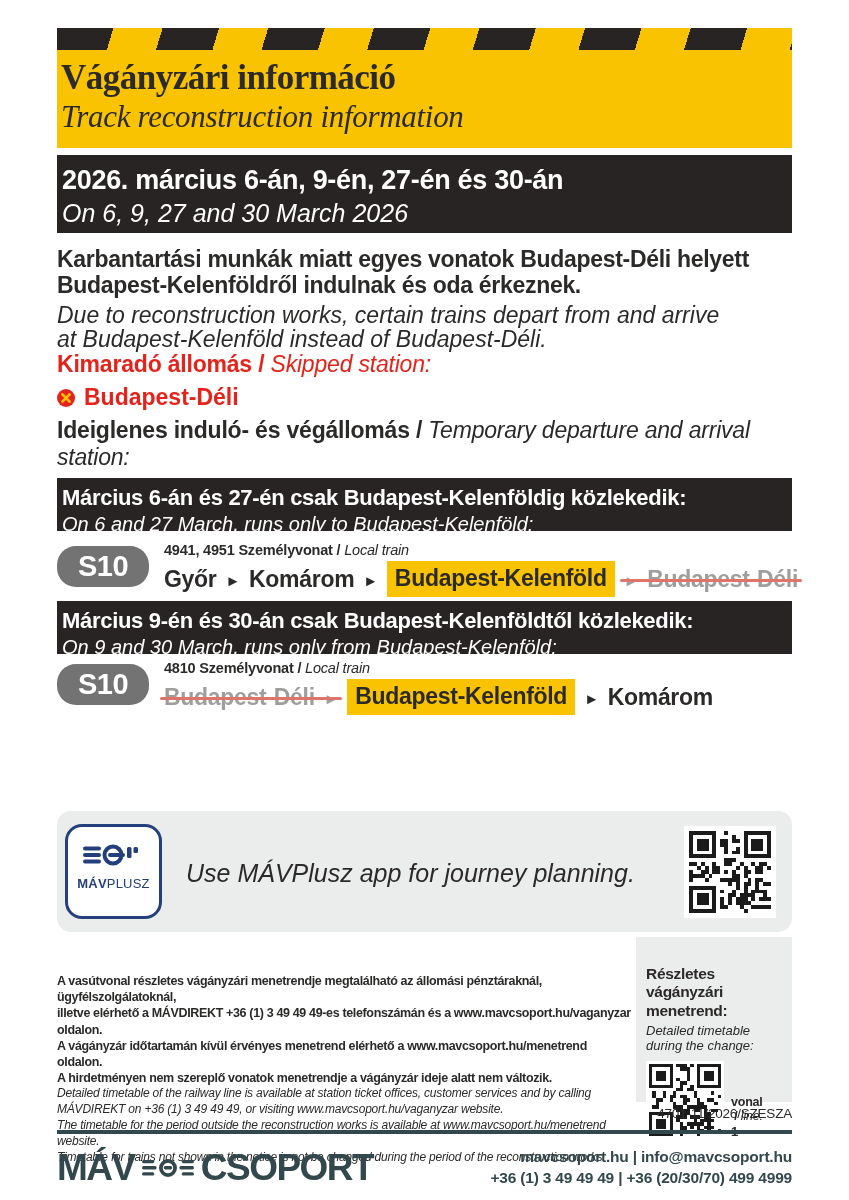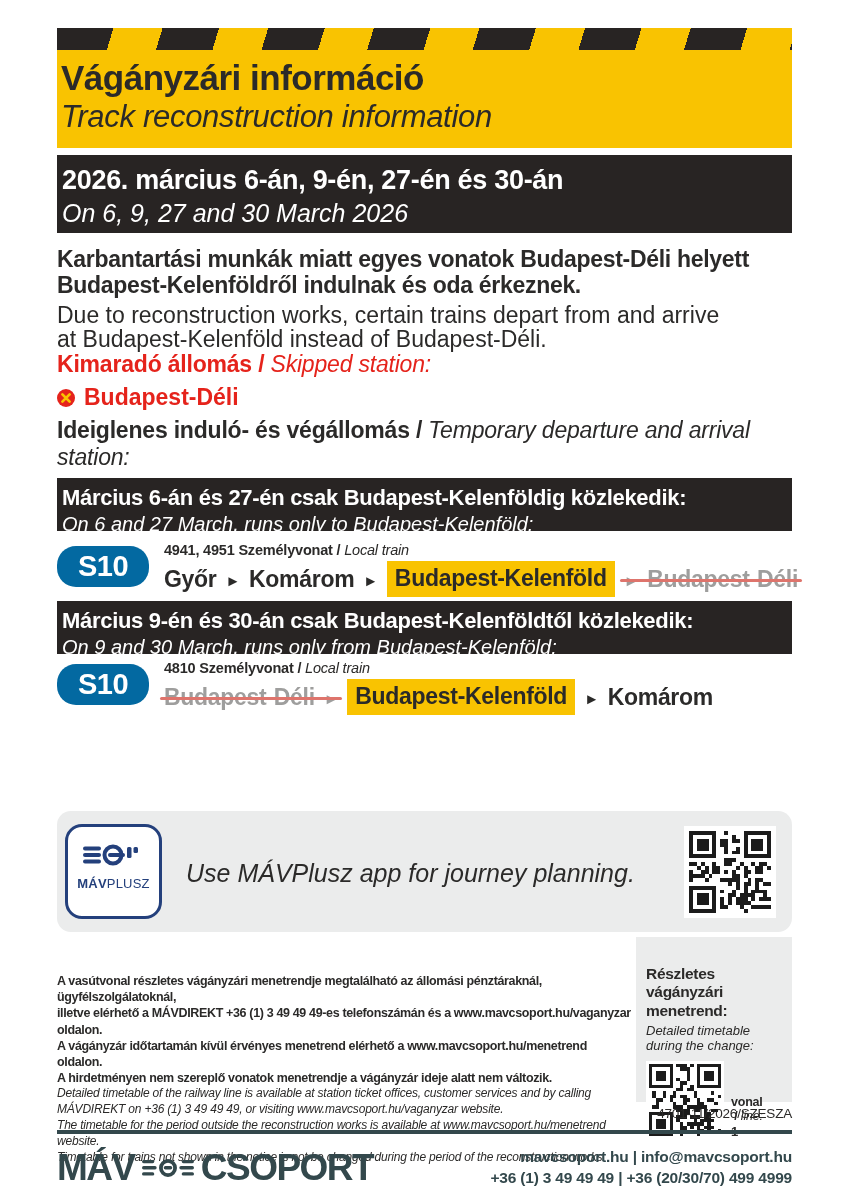--- a/index.html
+++ b/index.html
@@ -1,55 +1,55 @@
 <!DOCTYPE html>
 <html><head>
 <meta charset="utf-8">
 <style>
   html,body{margin:0;padding:0;background:#fff;}
   .page{position:relative;width:849px;height:1200px;background:#fff;overflow:hidden;
         font-family:"Liberation Sans",sans-serif;color:#2B2A29;}
   .abs{position:absolute;left:57px;width:735px;}
 
   
-  .yellow-head{top:28px;height:120px;background:#F9C301;}
+  .yellow-head{top:28px;height:120px;background:#F9C301;font-family:Liberation Serif, serif;}
   .hazard{position:absolute;top:0;left:0;right:0;height:22px;
           background:repeating-linear-gradient(107deg,#282423 0 54px,transparent 54px 101px);}
   .title-hu{margin:30px 0 0 4px;font-size:35px;font-weight:bold;letter-spacing:-0.5px;line-height:1.15;}
   .title-en{margin:2px 0 0 4px;font-size:31px;font-style:italic;line-height:1.1;letter-spacing:-0.3px;}
 
   
   .datebar{top:155px;height:78px;background:#282423;color:#fff;}
   .datebar .hu{margin:10px 0 0 5px;font-size:27px;font-weight:bold;letter-spacing:-0.3px;}
   .datebar .en{margin:3px 0 0 5px;font-size:25px;font-style:italic;}
   .secbar{height:53px;background:#282423;color:#fff;}
   .secbar .hu{margin:7px 0 0 5px;font-size:22px;font-weight:bold;letter-spacing:-0.3px;}
   .secbar .en{margin:2px 0 0 5px;font-size:20px;font-style:italic;}
   .secbar1{top:478px;} .secbar2{top:601px;}
 
   
   .intro{top:246px;}
   .intro .hu{font-size:23px;font-weight:bold;line-height:26px;white-space:pre-line;letter-spacing:-0.3px;}
-  .intro .en{font-size:23px;line-height:24px;white-space:pre-line;margin-top:5px;}
+  .intro .en{font-size:23px;font-style:italic;line-height:24px;white-space:pre-line;margin-top:5px;}
 
   
   .skipped{top:351px;color:#E5231B;}
   .temporary{top:417px;}
   .lbl-line{font-size:23px;letter-spacing:-0.2px;}
   .lbl-line .b{font-weight:bold;}
   .lbl-line .i{font-style:italic;}
   .lbl-line .sep{font-weight:bold;white-space:pre;}
   .station-line{display:flex;align-items:center;gap:9px;margin-top:6px;font-size:23px;font-weight:bold;}
   .cancel-ic{width:18px;height:18px;flex:0 0 auto;}
   .sq-bullet{width:15px;height:15px;border-radius:4px;background:#24407C;flex:0 0 auto;}
 
   
   .train{display:flex;align-items:flex-start;}
   .train1{top:542px;} .train2{top:660px;}
-  .badge{width:92px;height:41px;background:#0369a1;border-radius:19px;color:#fff;
+  .badge{width:92px;height:41px;background:#737373;border-radius:19px;color:#fff;
          font-size:29px;font-weight:bold;display:flex;align-items:center;justify-content:center;
          margin-top:4px;flex:0 0 auto;letter-spacing:-0.5px;}
   .train-col{margin-left:15px;}
   .train-title{font-size:14.5px;letter-spacing:-0.2px;}
   .train-title .b{font-weight:bold;}
   .train-title .i{font-style:italic;}
   .train-title .sep{font-weight:bold;white-space:pre;}
   .route{display:flex;align-items:center;gap:9px;margin-top:3px;font-size:23px;font-weight:bold;
          letter-spacing:-0.3px;white-space:nowrap;}
   .arrow{font-size:15px;line-height:1;transform:translateY(1px);}

